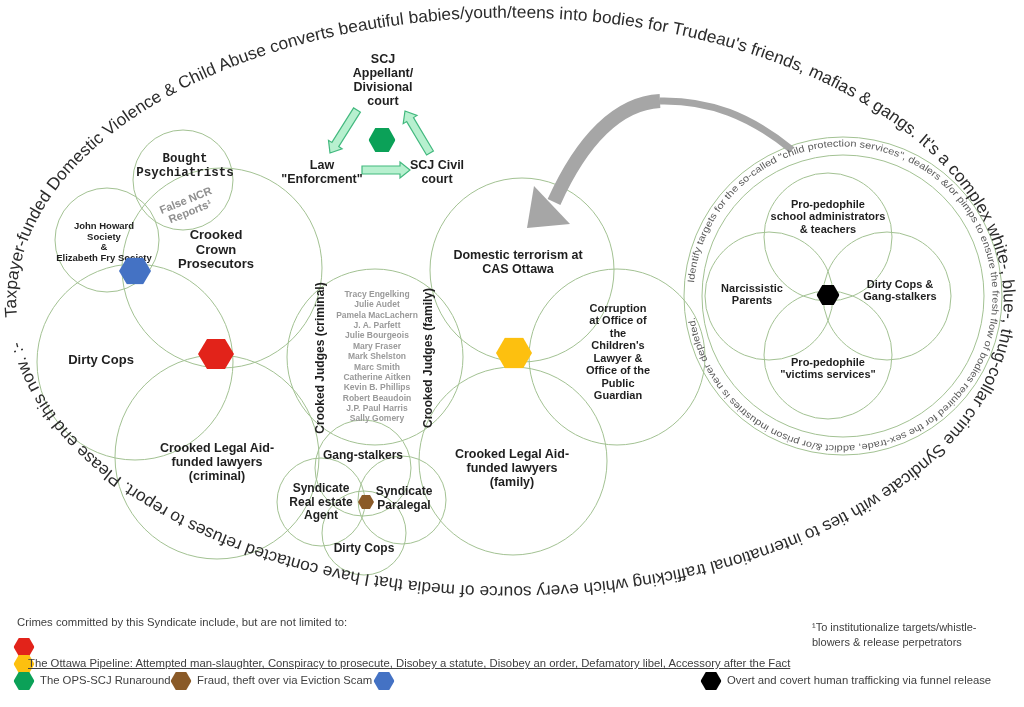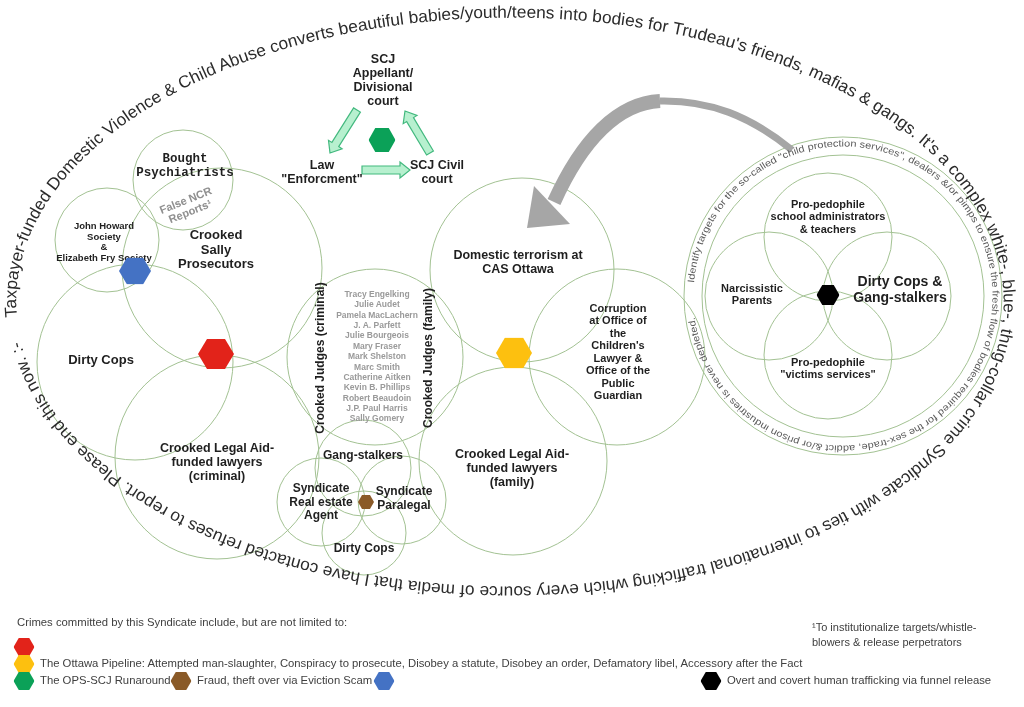--- a/index.html
+++ b/index.html
@@ -88,21 +88,21 @@
 
   <div class="label" style="left:185px;top:166px;font-size:12.5px;font-family:Liberation Mono, monospace;">Bought
 Psychiatrists</div>
   <div class="label tilt" style="left:188px;top:206px;font-size:11px;">False NCR
 Reports¹</div>
   <div class="label" style="left:104px;top:242px;font-size:9.5px;">John Howard
 Society
 &amp;
 Elizabeth Fry Society</div>
   <div class="label" style="left:216px;top:250px;font-size:13px;">Crooked
-Sally
+Crown
 Prosecutors</div>
   <div class="label" style="left:101px;top:360px;font-size:13px;">Dirty Cops</div>
   <div class="label" style="left:217px;top:462px;font-size:12.5px;">Crooked Legal Aid-
 funded lawyers
 (criminal)</div>
 
   <div class="vlabel" style="left:320px;top:358px;">Crooked Judges (criminal)</div>
   <div class="names" style="left:377px;top:356px;">
       <div>Tracy Engelking</div>
       <div>Julie Audet</div>
@@ -140,39 +140,39 @@
 Agent</div>
   <div class="label" style="left:404px;top:499px;font-size:12px;">Syndicate
 Paralegal</div>
   <div class="label" style="left:364px;top:549px;font-size:12px;">Dirty Cops</div>
 
   <div class="label" style="left:828px;top:217px;font-size:11px;">Pro-pedophile
 school administrators
 &amp; teachers</div>
   <div class="label" style="left:752px;top:294px;font-size:11px;">Narcissistic
 Parents</div>
-  <div class="label" style="left:900px;top:290px;font-size:14px;">Dirty Cops &amp;
+  <div class="label" style="left:900px;top:290px;font-size:11px;">Dirty Cops &amp;
 Gang-stalkers</div>
   <div class="label" style="left:828px;top:368px;font-size:11px;">Pro-pedophile
 "victims services"</div>
 
   <div class="hex" style="left: 135px; top: 271px; width: 32px; height: 27px; background-color: rgb(68, 114, 196);"></div>
   <div class="hex" style="left: 216px; top: 354px; width: 36px; height: 30px; background-color: rgb(226, 35, 26);"></div>
   <div class="hex" style="left: 514px; top: 353px; width: 36px; height: 31px; background-color: rgb(253, 192, 15);"></div>
   <div class="hex" style="left: 382px; top: 140px; width: 27px; height: 24px; background-color: rgb(11, 161, 88);"></div>
   <div class="hex" style="left: 366px; top: 502px; width: 16px; height: 14px; background-color: rgb(138, 90, 40);"></div>
   <div class="hex" style="left: 828px; top: 295px; width: 23px; height: 20px; background-color: rgb(0, 0, 0);"></div>
 
   <div class="legend">
     <div class="ltext" style="left:17px;top:616px;">Crimes committed by this Syndicate include, but are not limited to:</div>
 
     <div class="hex lhex" style="left: 24px; top: 647px; background-color: rgb(226, 35, 26);"></div>
 
     <div class="hex lhex" style="left: 24px; top: 664px; background-color: rgb(253, 192, 15);"></div>
-    <div class="ltext" style="left:40px;top:657px;">The Ottawa Pipeline:  Attempted man-slaughter, Conspiracy to prosecute, Disobey a statute, Disobey an order, Defamatory libel, Accessory after the Fact</div>
+    <div class="ltext" style="left:28px;top:657px;text-decoration:underline;">The Ottawa Pipeline:  Attempted man-slaughter, Conspiracy to prosecute, Disobey a statute, Disobey an order, Defamatory libel, Accessory after the Fact</div>
 
     <div class="hex lhex" style="left: 24px; top: 681px; background-color: rgb(11, 161, 88);"></div>
     <div class="ltext" style="left:40px;top:674px;">The OPS-SCJ Runaround</div>
 
     <div class="hex lhex" style="left: 181px; top: 681px; background-color: rgb(138, 90, 40);"></div>
     <div class="ltext" style="left:197px;top:674px;">Fraud, theft over via Eviction Scam</div>
 
     <div class="hex lhex" style="left: 384px; top: 681px; background-color: rgb(68, 114, 196);"></div>
 
     <div class="hex lhex" style="left: 711px; top: 681px; background-color: rgb(0, 0, 0);"></div>

